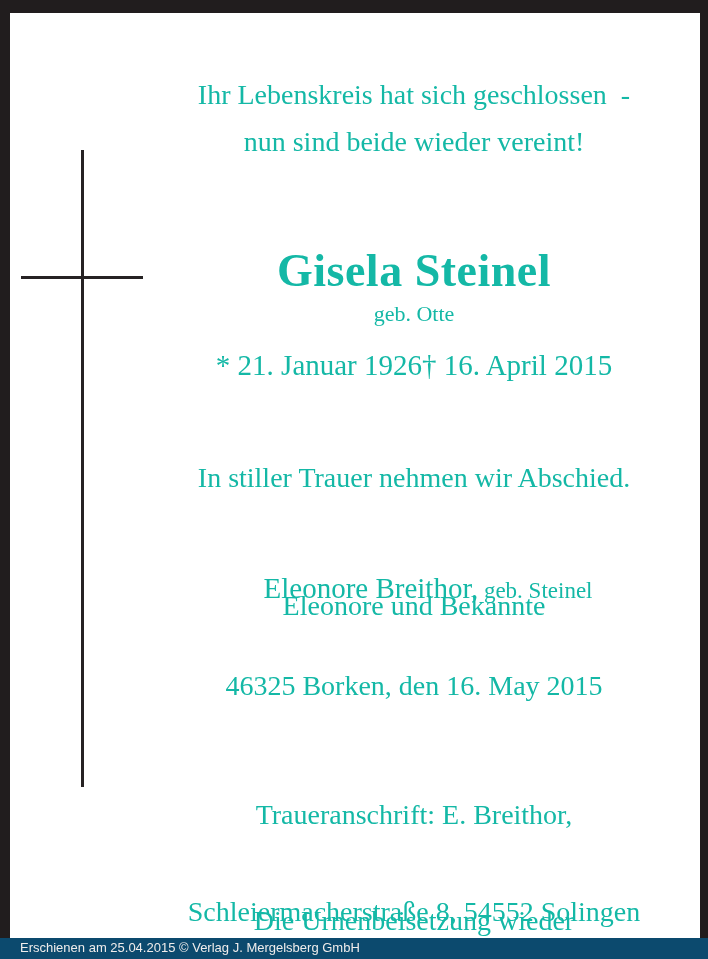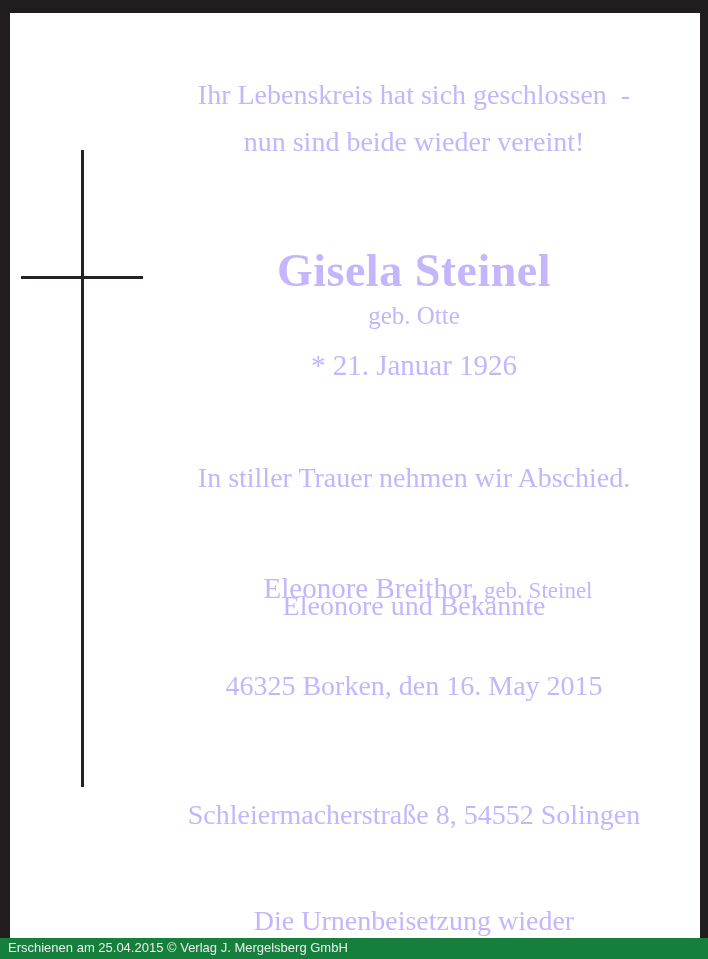--- a/index.html
+++ b/index.html
@@ -29,51 +29,51 @@
     position: absolute;
     left: 21px; top: 276px;
     width: 122px; height: 3px;
     background: #262223;
   }
   
   .line {
     position: absolute;
     left: 128px; width: 572px;
     text-align: center;
-    color: #c4b5fd;
+    color: #14b8a6;
     white-space: pre-wrap;
     font-size: 28px;
     line-height: 1.16;
   }
   .epigraph-1 { top: 79px; }
   .epigraph-2 { top: 126px; }
   .name  { top: 244px; font-size: 46px; font-weight: bold; letter-spacing: 0.5px; }
-  .maiden { top: 301px; font-size: 25px; }
+  .maiden { top: 301px; font-size: 22px; }
   .dates {
     top: 349px; font-size: 29px;
     display: flex; justify-content: center; 
   }
   .farewell { top: 462px; }
   .mourner  { top: 540px; }
   .mourner-main   { font-size: 29px; }
   .mourner-suffix { font-size: 23px; }
   .relatives  { top: 590px; }
   .place-date { top: 670px; }
   .address    { top: 735px; line-height: 1.15; }
   .ceremony   { top: 841px; line-height: 1.14; }
   .footer-bar {
     position: absolute;
     left: 0; top: 938px;
     width: 708px; height: 21px;
-    background: #15803d;
+    background: #0c4a6e;
     color: #efeceb;
     font-family: "Liberation Sans", sans-serif;
     font-size: 13px;
     line-height: 20px;
-    padding-left: 8px;
+    padding-left: 20px;
     box-sizing: border-box;
     text-align: left;
     white-space: pre;
   }
 </style>
 </head>
 <body>
 
 <div class="page">
 
@@ -87,33 +87,35 @@
   <div class="line epigraph-1">Ihr Lebenskreis hat sich geschlossen  -</div>
 
   <div class="line epigraph-2">nun sind beide wieder vereint!</div>
 
   <div class="line name">Gisela Steinel</div>
 
   <div class="line maiden">geb. Otte</div>
 
   <div class="line dates">
     <span>* 21. Januar 1926</span>
+    <span>† 16. April 2015</span>
   </div>
 
   <div class="line farewell">In stiller Trauer nehmen wir Abschied.</div>
 
   <div class="line mourner">
     <span class="mourner-main">Eleonore Breithor,</span><span class="mourner-suffix"> geb. Steinel</span>
   </div>
 
   <div class="line relatives">Eleonore und Bekannte</div>
 
   <div class="line place-date">46325 Borken, den 16. May 2015</div>
 
   <div class="line address">
+    <div>Traueranschrift: E. Breithor,</div>
     <div>Schleiermacherstraße 8, 54552 Solingen</div>
   </div>
 
   <div class="line ceremony">
     <div>Die Urnenbeisetzung wieder</div>
     
   </div>
 
   <div class="footer-bar">Erschienen am 25.04.2015 © Verlag J. Mergelsberg GmbH</div>
 

